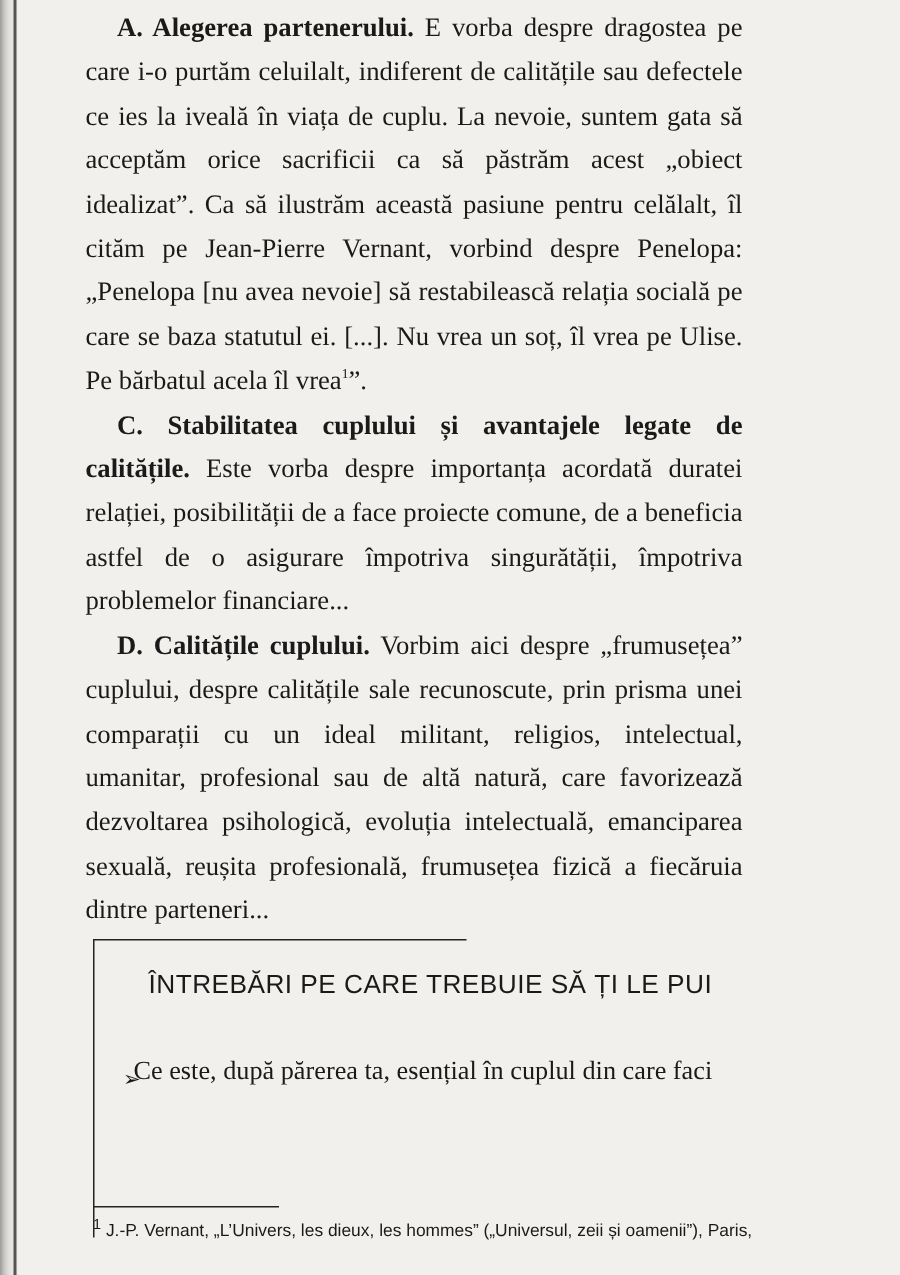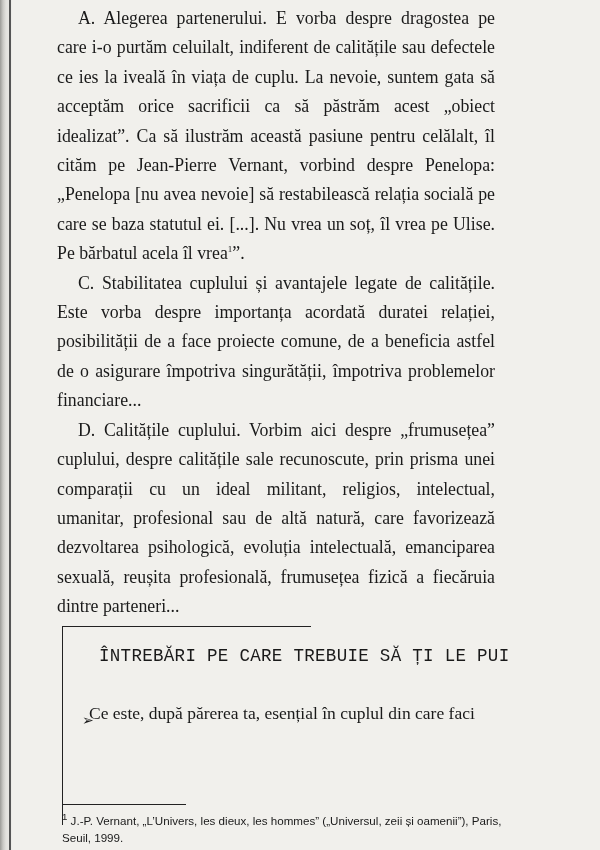--- a/index.html
+++ b/index.html
@@ -18,32 +18,32 @@
     position: absolute; left: 9px; top: 0; width: 2px; height: 850px; background: #555;
   }
   .body-text {
     position: absolute; left: 57px; top: 4px; width: 438px;
     font-family: "Liberation Serif", serif;
     font-size: 17.8px;
     line-height: 29.4px;
     text-align: justify;
   }
   .para { margin: 0; text-indent: 21px; }
-  .para b { font-weight: normal; }
+  .para b { font-weight: bold; }
   .sup { font-size: 9px; vertical-align: super; line-height: 0; }
 
   .box {
     position: absolute; left: 62px; top: 626px;
     width: 248px; height: 198px;
     border-top: 1.5px solid #222;
     border-left: 1.5px solid #222;
   }
   .box-title {
     position: absolute; left: 99px; top: 646px;
-    font-family: Liberation Mono, monospace;
+    font-family: Liberation Sans, sans-serif;
     font-size: 17.5px; letter-spacing: 0.3px;
     white-space: nowrap;
   }
   .bullet-icon {
     position: absolute; left: 82px; top: 710px;
     font-size: 14px; line-height: 20px;
   }
   .question {
     position: absolute; left: 89px; top: 702px; width: 400px;
     font-family: "Liberation Serif", serif;
@@ -76,14 +76,13 @@
 <div class="box"></div>
 <div class="box-title">ÎNTREBĂRI PE CARE TREBUIE SĂ ȚI LE PUI</div>
 <div class="bullet-icon">➢</div>
 <div class="question">
   <span>Ce este, după părerea ta, esențial în cuplul din care faci</span>
 </div>
 
 <div class="fn-rule"></div>
 <div class="footnote">
   <span><sup>1</sup> <span style="display:inline">J.-P. Vernant, „L’Univers, les dieux, les hommes” („Universul, zeii și oamenii”), Paris,</span></span>
-  <span>Seuil, 1999.</span>
 </div>
 
 </body></html>

